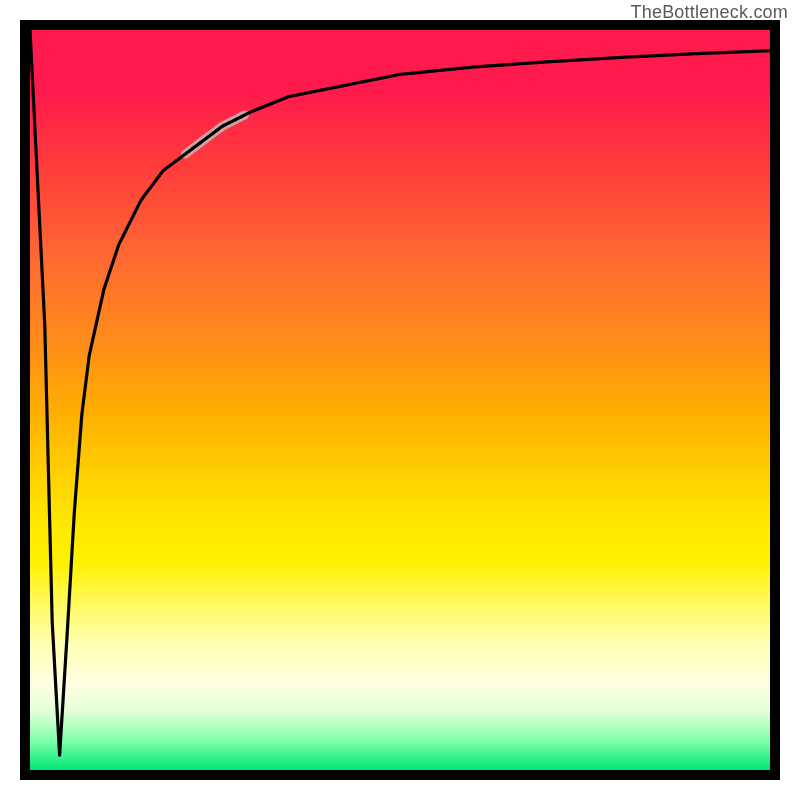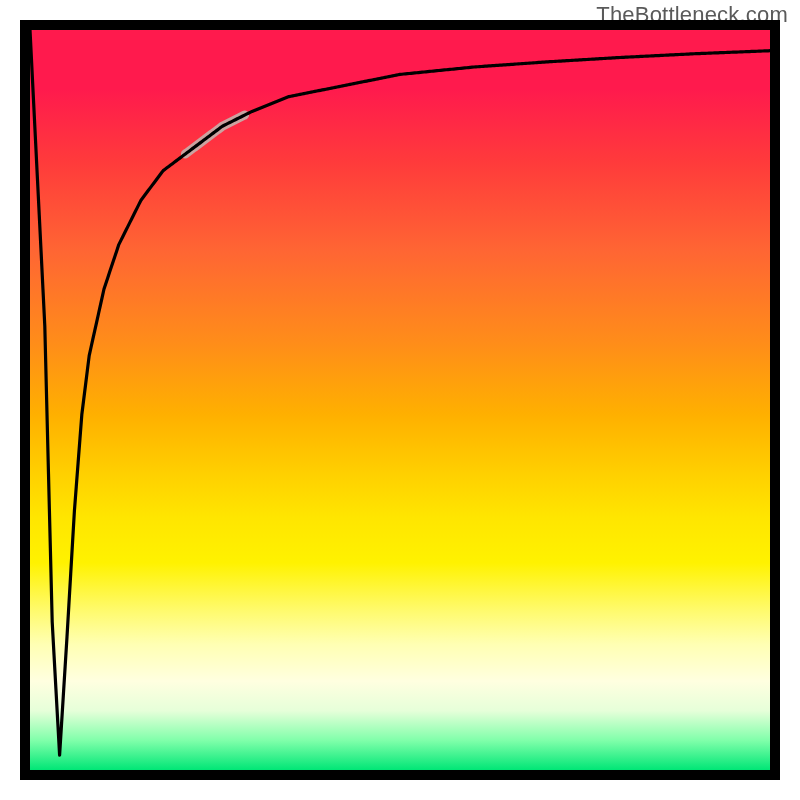--- a/index.html
+++ b/index.html
@@ -50,21 +50,21 @@
   .curve-svg {
     position: absolute;
     inset: 0;
     width: 100%;
     height: 100%;
   }
   .watermark {
     position: absolute;
     top: 2px;
     right: 12px;
-    font-size: 22px;
+    font-size: 18px;
     font-weight: 500;
     color: #5a5a5a;
     letter-spacing: 0.2px;
   }
 </style>
 </head>
 <body>
 
 <div class="chart-wrap">
 

